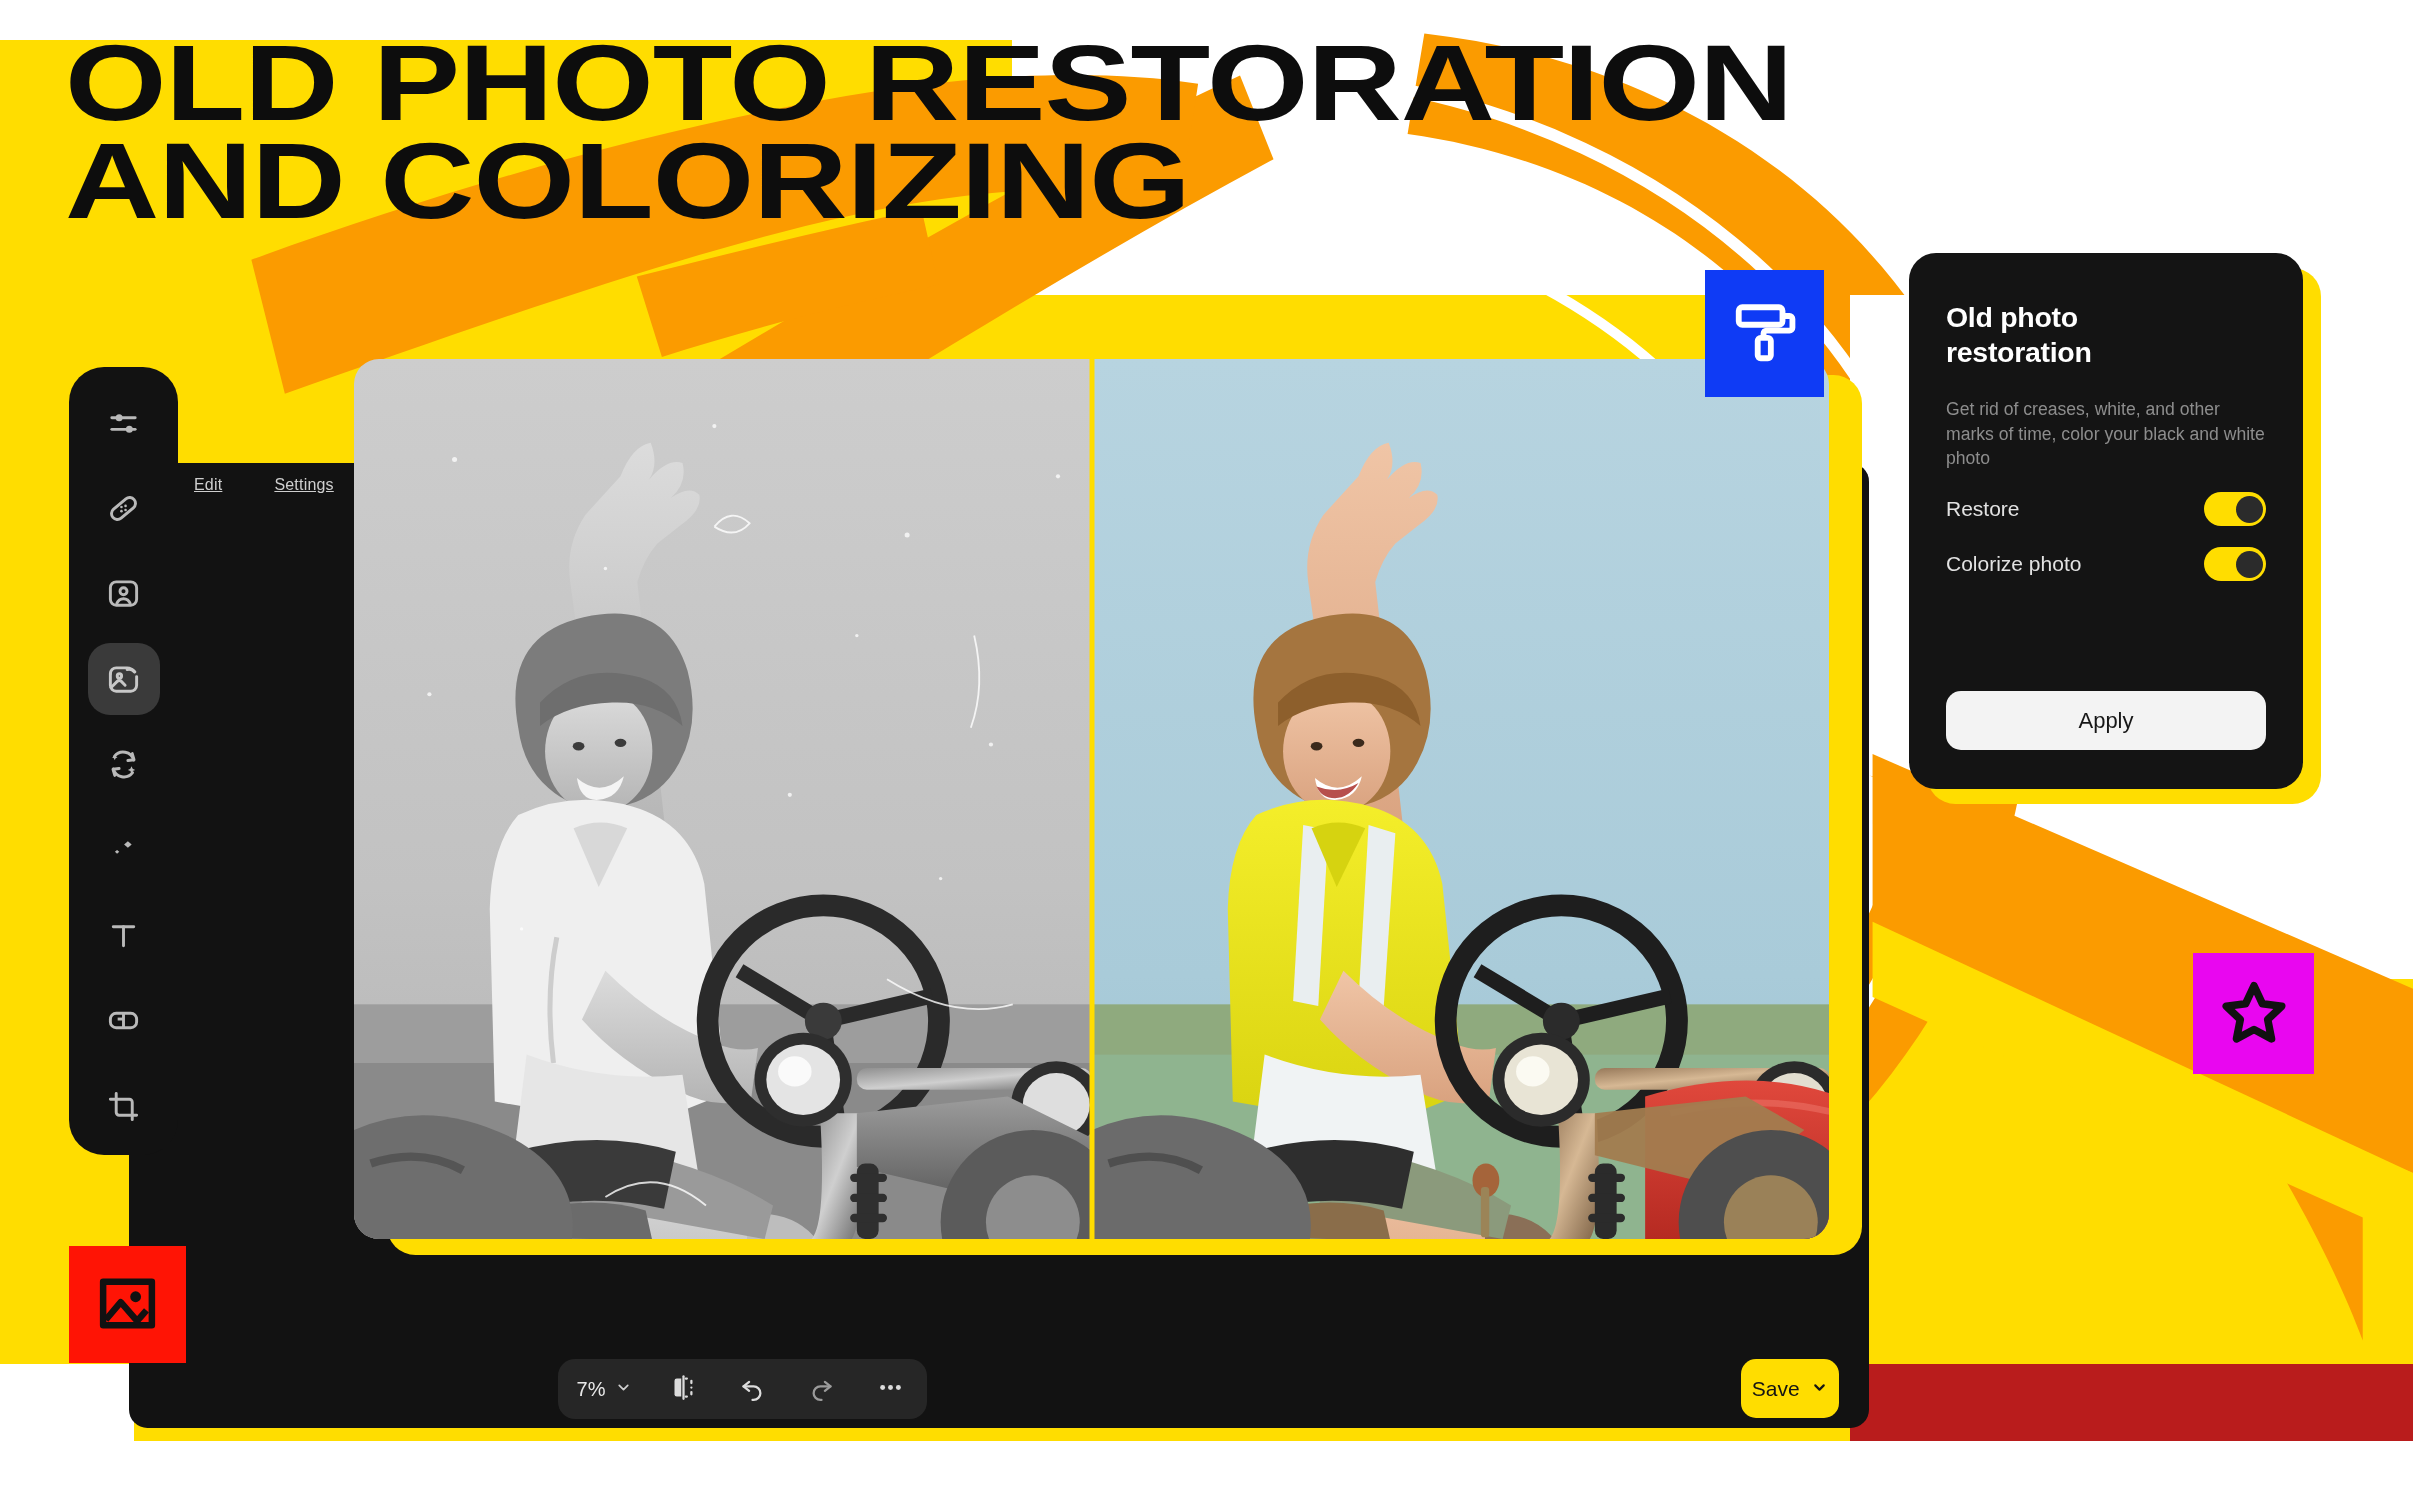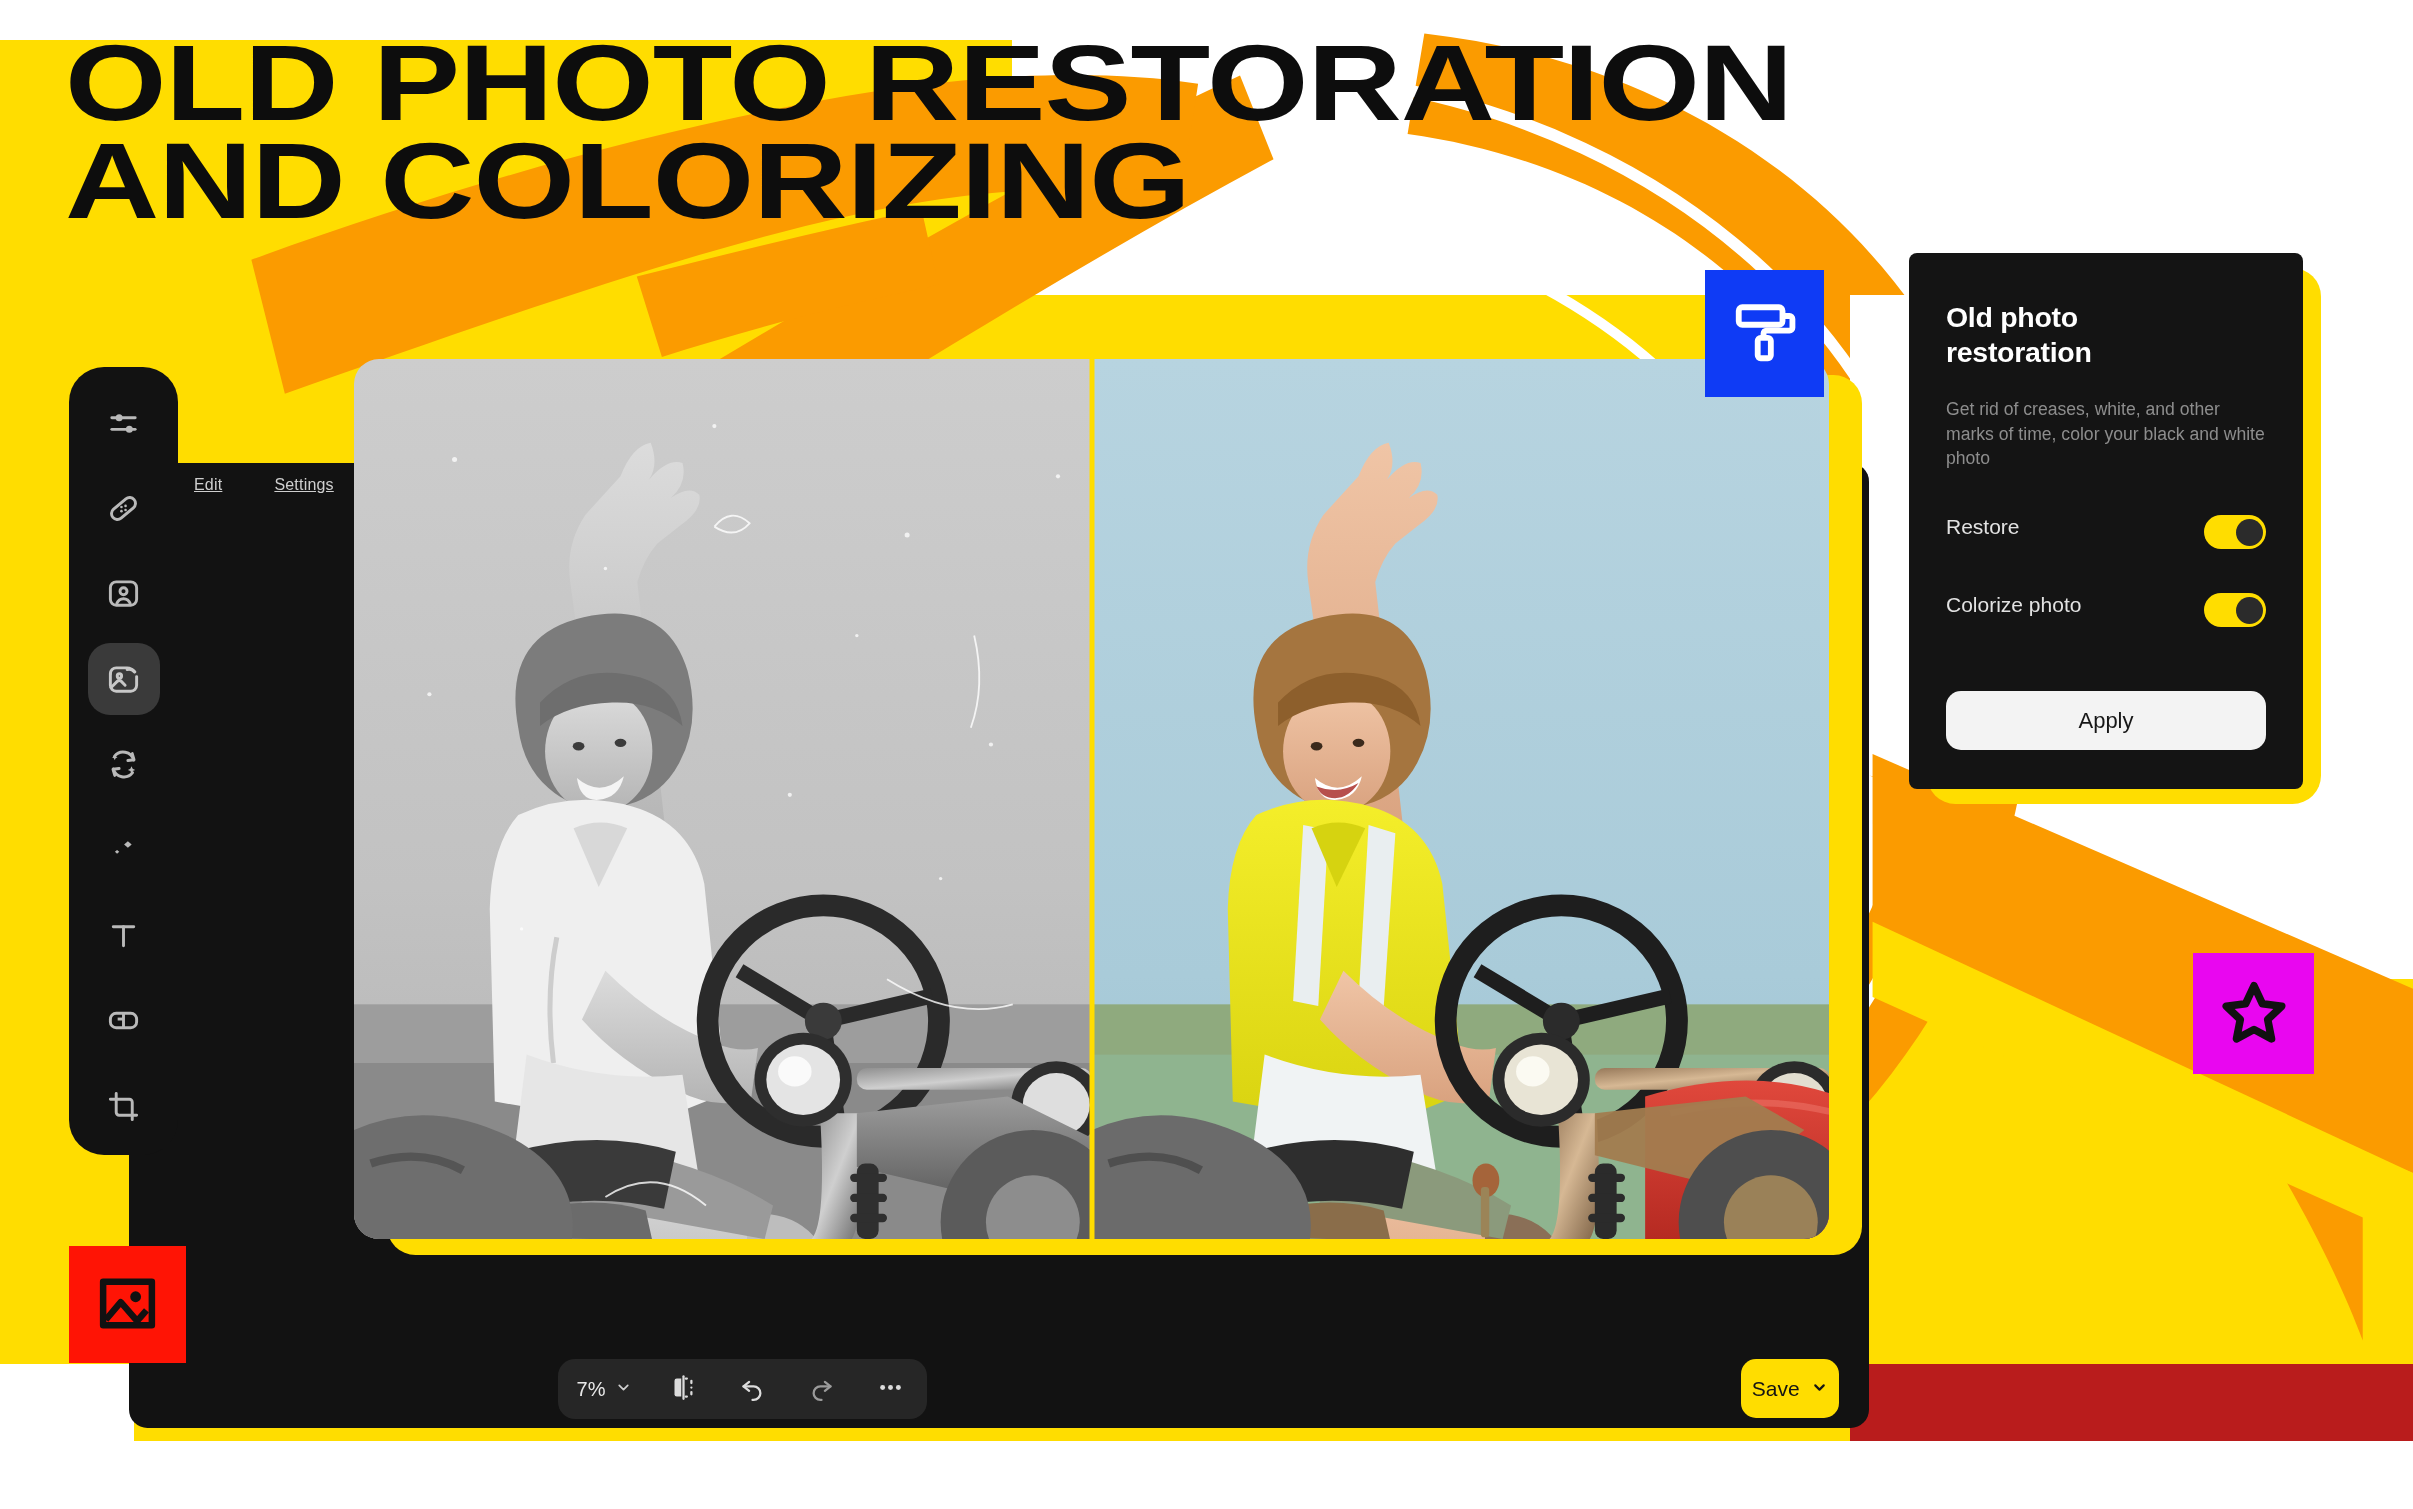--- a/index.html
+++ b/index.html
@@ -129,33 +129,33 @@
   }
   .save-btn .slabel { color: #141414; font-size: 21px; }
 
   
   .card-shadow {
     position: absolute; left: 1927px; top: 268px; width: 394px; height: 536px;
     background: #FFDD00; border-radius: 28.5px; z-index: 9;
   }
   .settings-card {
     position: absolute; left: 1909px; top: 253px; width: 394px; height: 536px;
-    background: #141414; border-radius: 8px; z-index: 10;
+    background: #141414; border-radius: 27px; z-index: 10;
     padding: 47px 37px 37px 37px;
   }
   .card-title {
     color: #ffffff; font-size: 28.5px; font-weight: 700; line-height: 1.22;
     letter-spacing: -0.3px; white-space: pre-line;
   }
   .card-desc {
     margin-top: 27px; color: #8d8d8d; font-size: 17.6px; line-height: 1.42;
   }
   .toggle-row {
-    display: flex; justify-content: space-between;
-    margin-top: 44px;
+    display: flex; align-items: center; justify-content: space-between;
+    margin-top: 21px;
   }
   .toggle-row .tlabel { color: #e2e2e2; font-size: 21px; }
   .switch {
     width: 62px; height: 34px; background: #FFDD00; border-radius: 17px;
     position: relative; cursor: pointer; flex: 0 0 auto;
   }
   .switch .knob {
     position: absolute; right: 3.4px; top: 3.4px; width: 27px; height: 27px;
     border-radius: 50%; background: #2b2b2b;
   }

